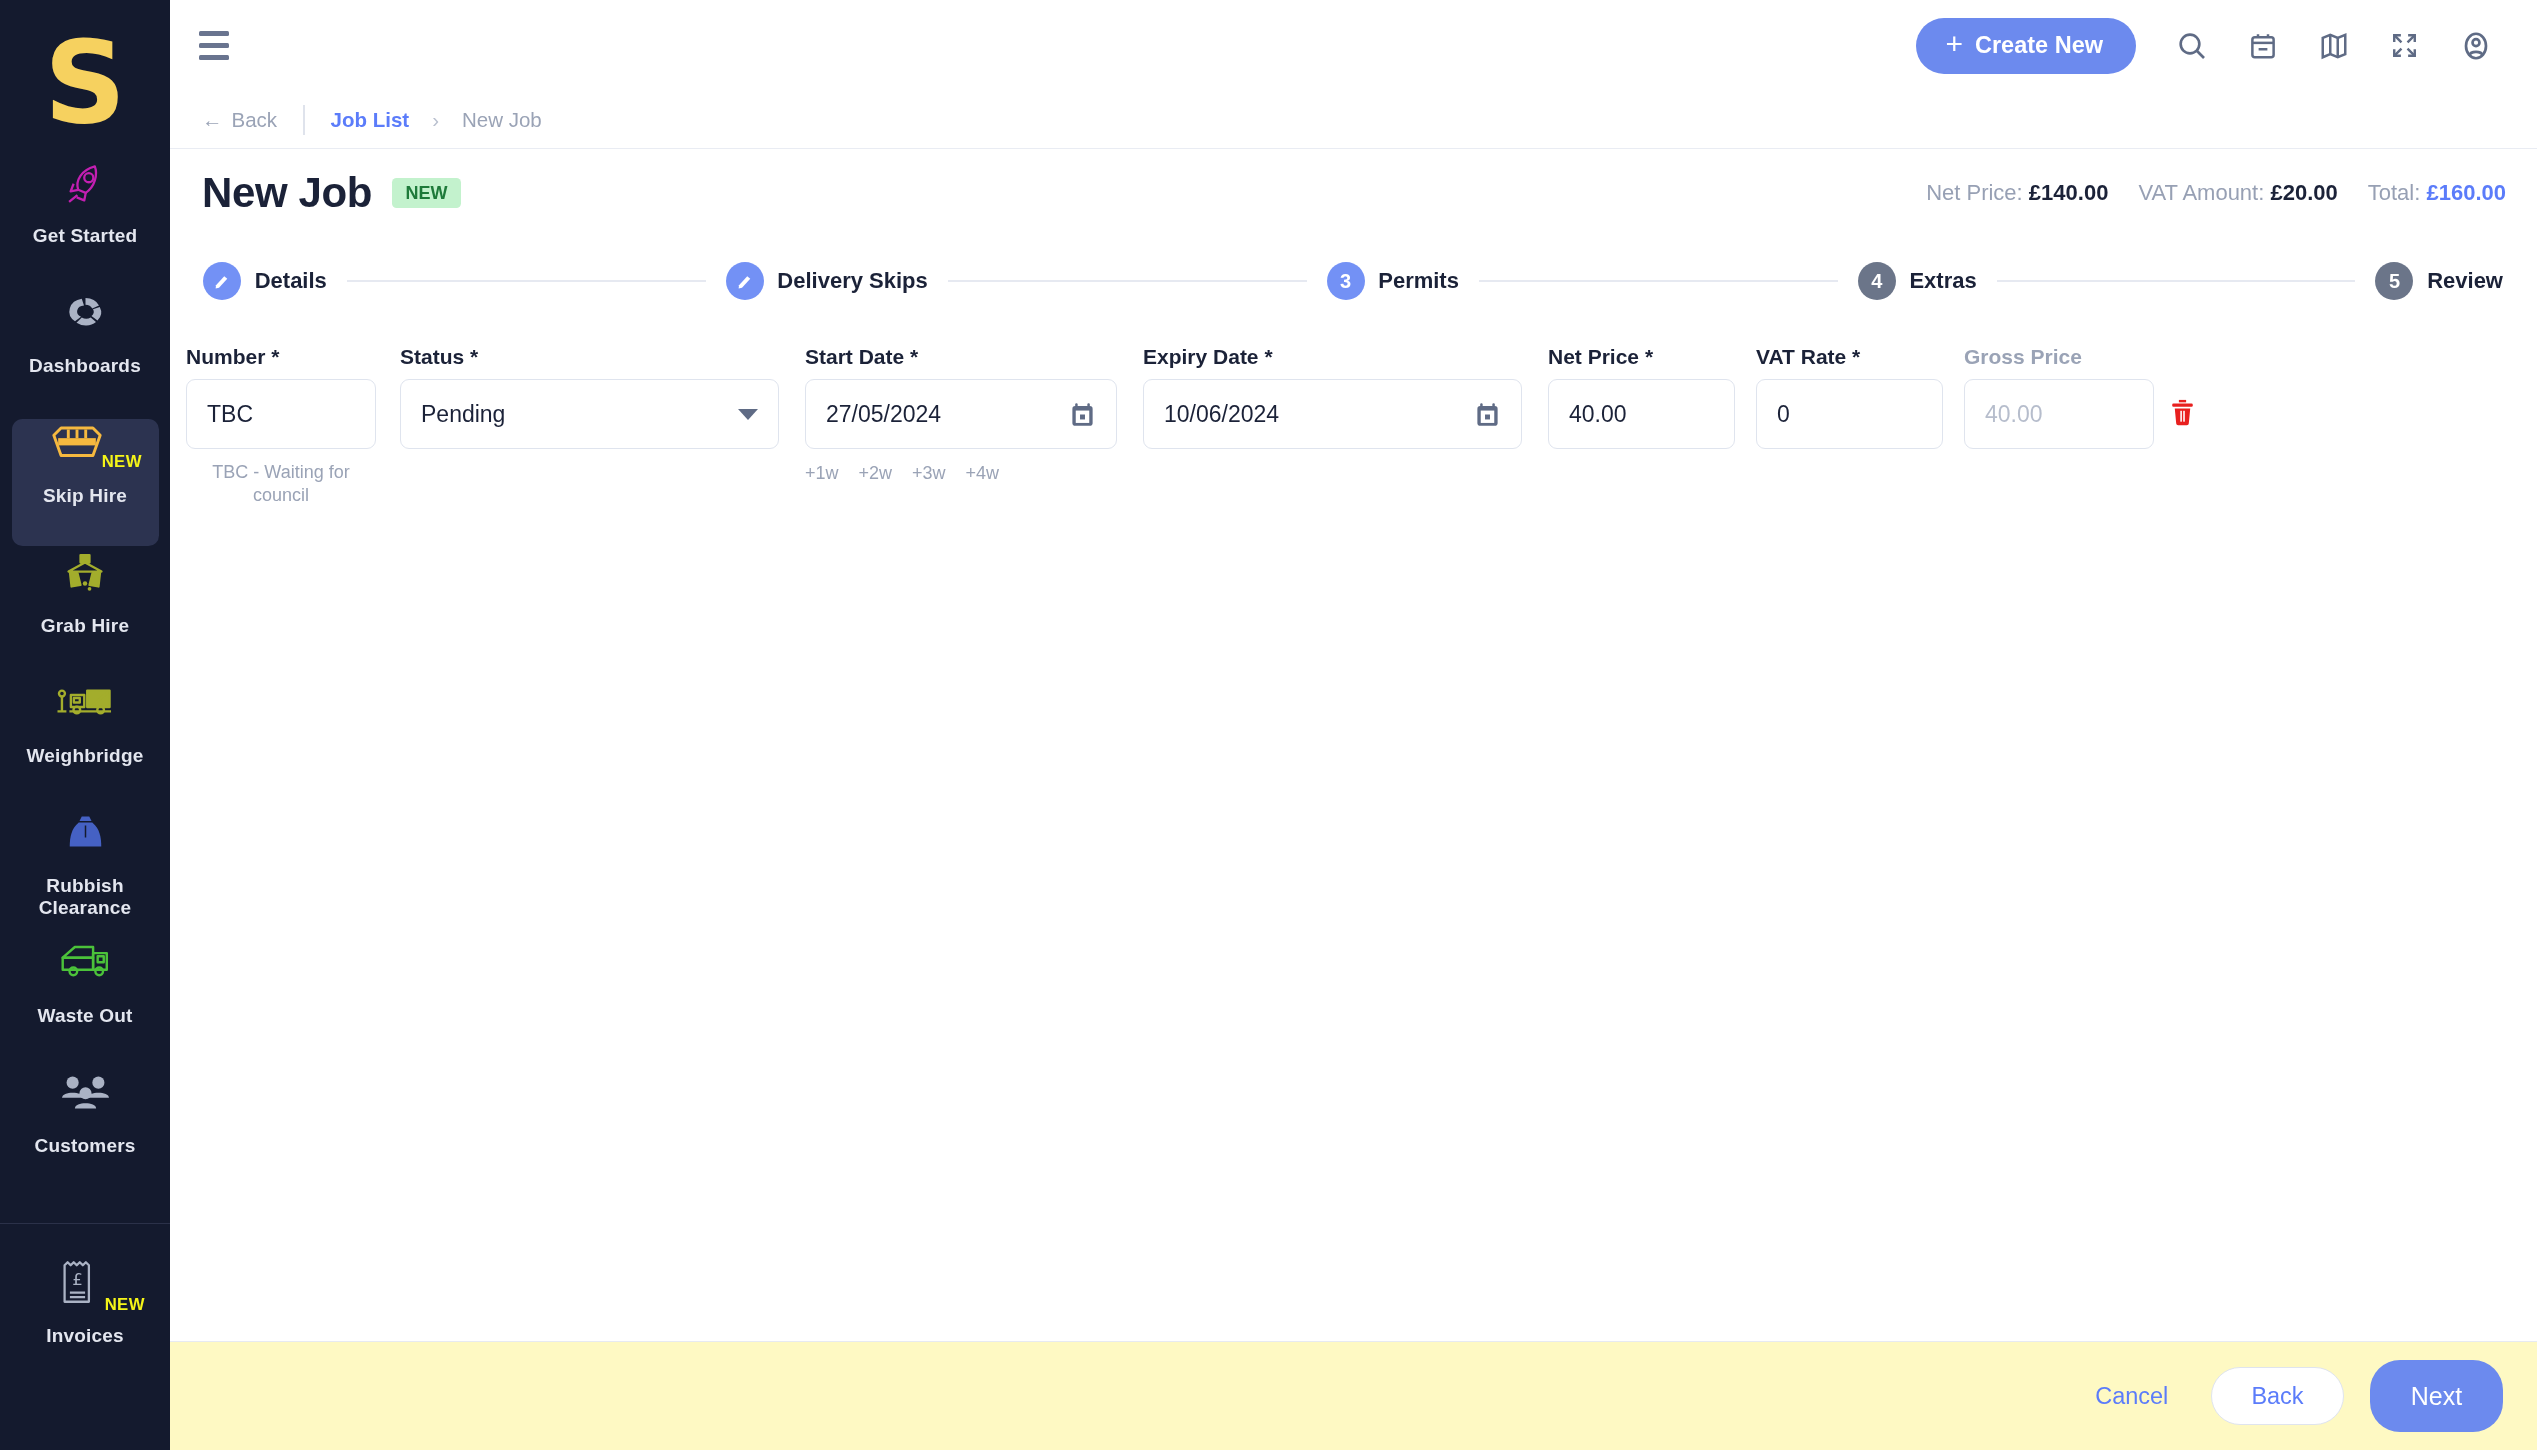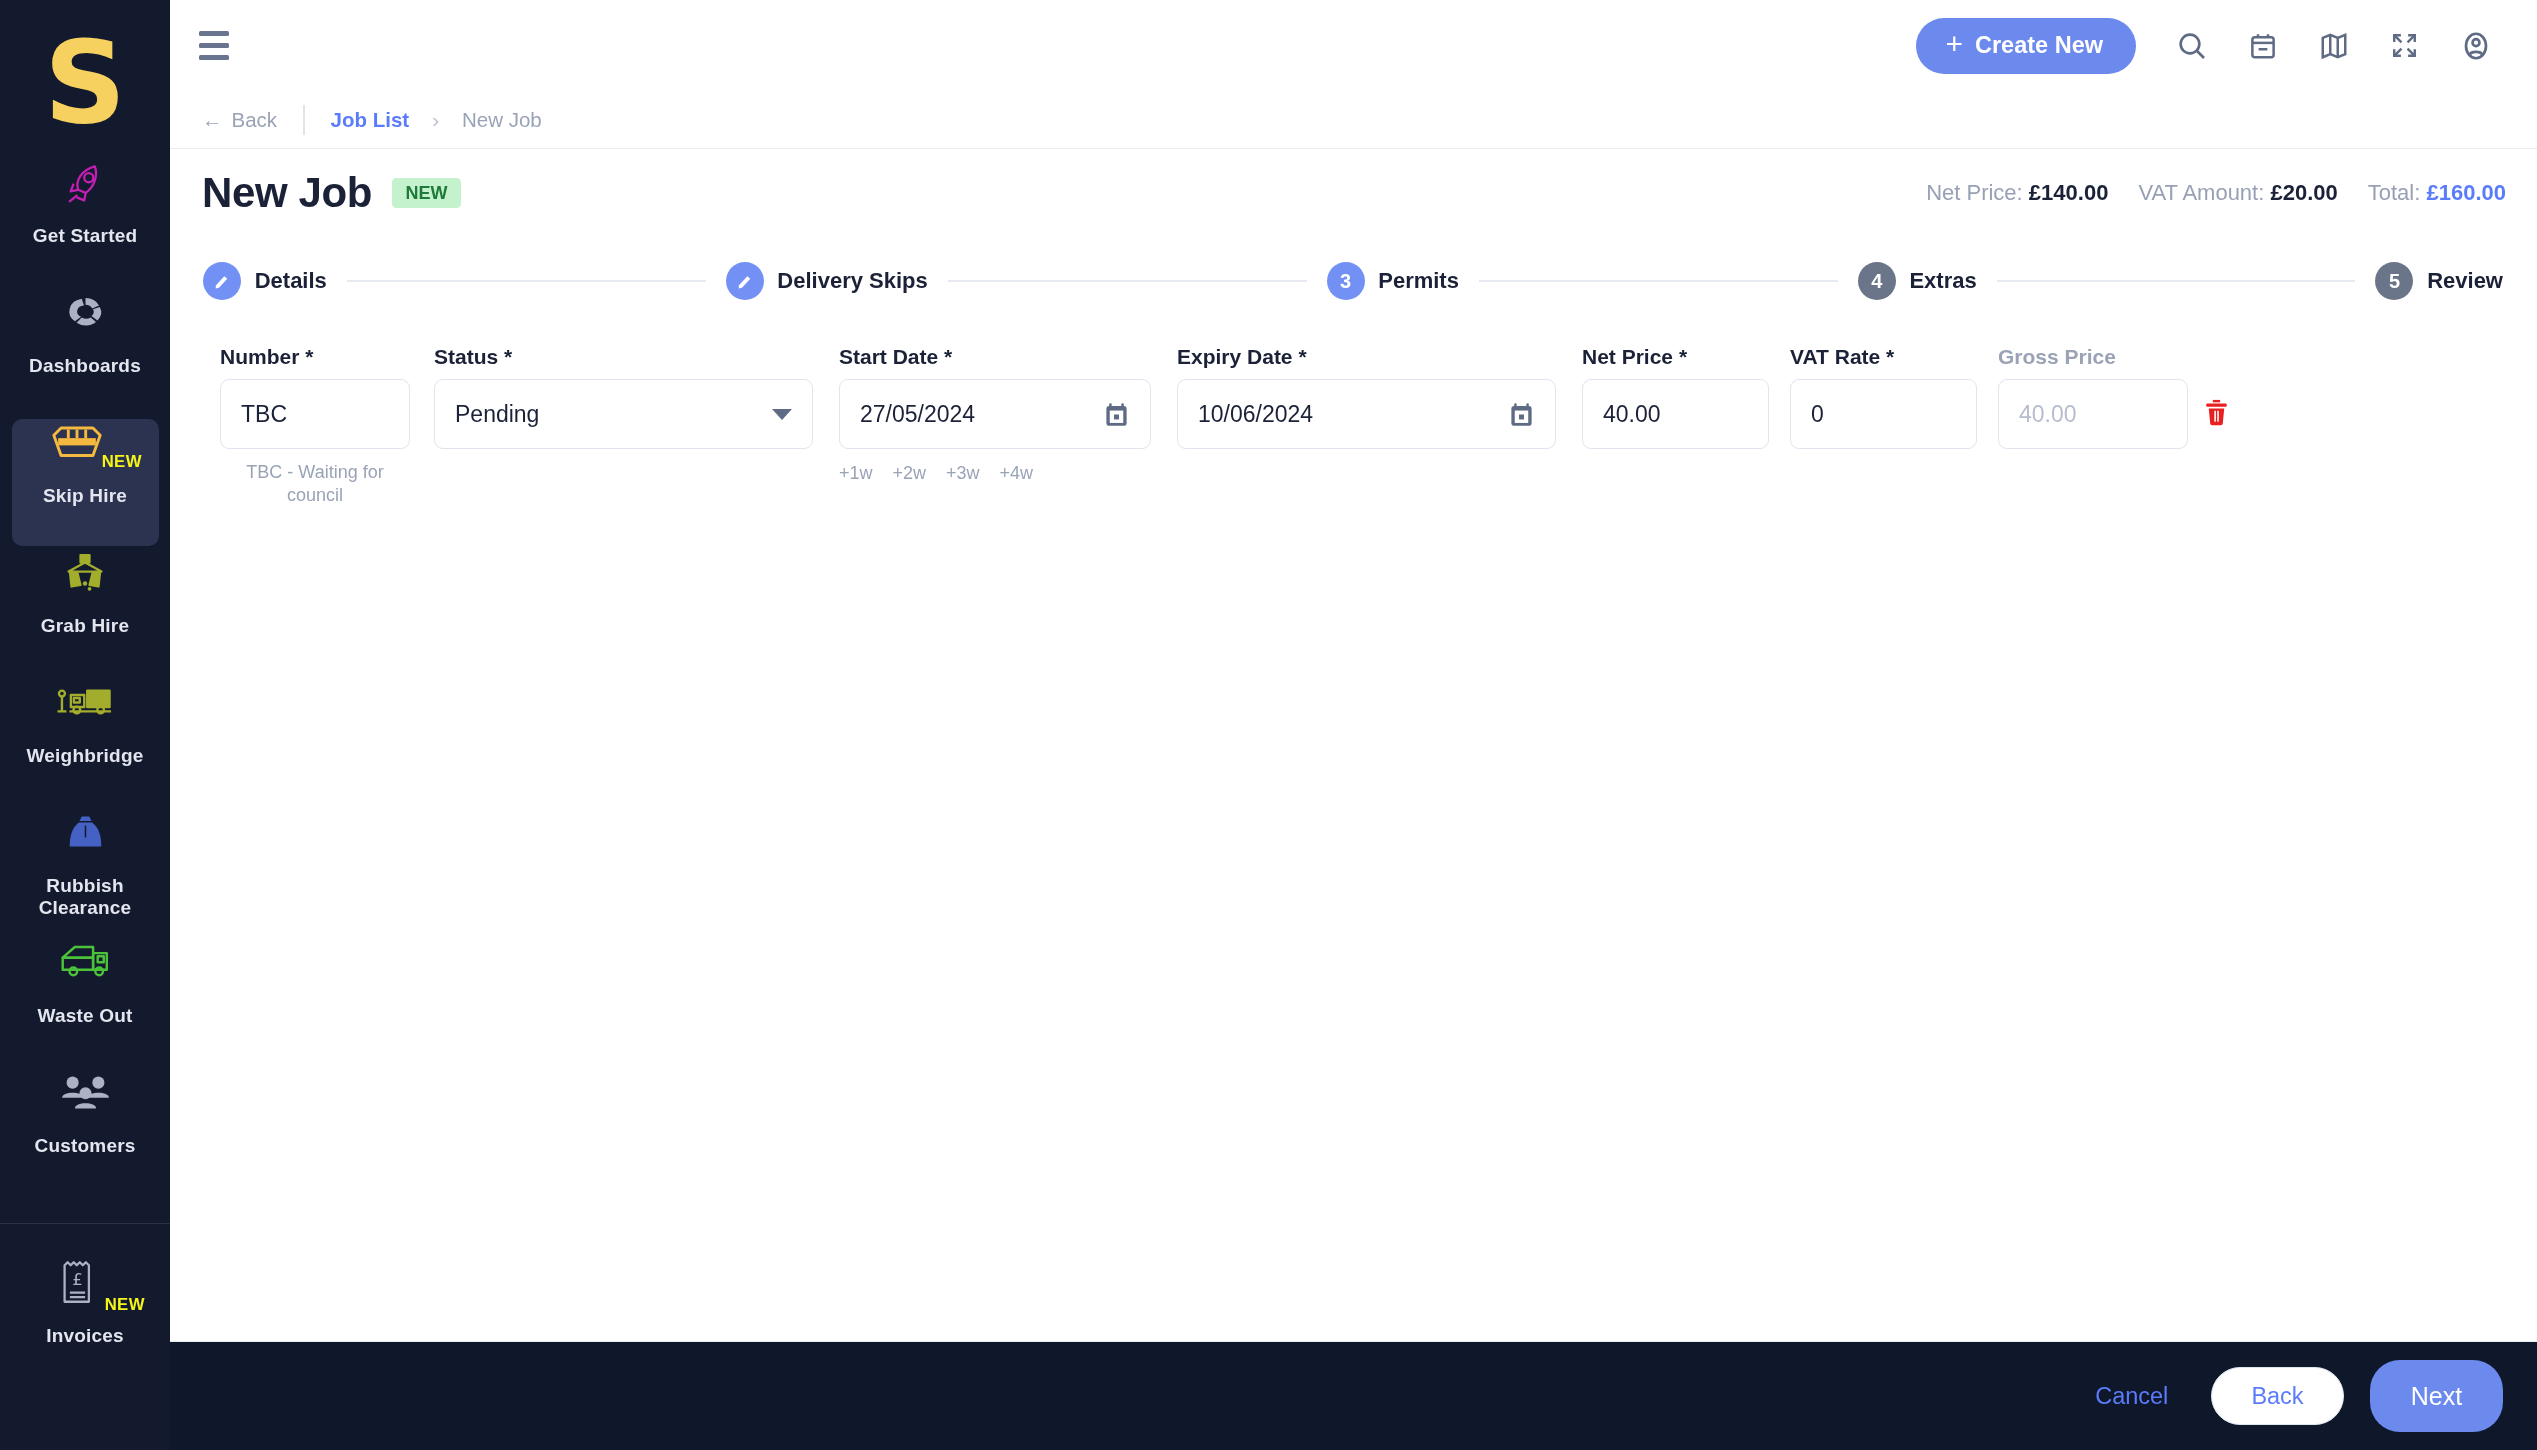--- a/index.html
+++ b/index.html
@@ -114,21 +114,21 @@
     display:flex; align-items:center; justify-content:center;
     color:#fff; font-size: 20px; font-weight: 600; flex: 0 0 38px;
   }
   .step-circle.done, .step-circle.active { background:#7391f5; }
   .step-circle.todo { background:#6b7589; }
   .step-label { font-size: 22px; color:#1b2238; font-weight: 600; white-space: nowrap; }
   .step-line { flex: 1 1 auto; height: 2.3px; background:#e6e9f1; margin: 0 20px; }
   .pencil { width: 18px; height: 18px; display:block; }
 
   
-  .form-area { padding: 27px 32px 0 50px; flex: 1; }
+  .form-area { padding: 27px 32px 0 16px; flex: 1; }
   .form-row { display: flex; align-items: flex-start; }
   .field { display: flex; flex-direction: column; }
   .field-label {
     font-size: 21px; font-weight: 700; color:#1b2238; margin-bottom: 10.6px;
     white-space: nowrap;
   }
   .field-label.muted { color:#9aa3b6; font-weight: 600; }
   .control {
     height: 70px; border: 1.5px solid #dfe4ee; border-radius: 9px;
     background: #fff; display: flex; align-items: center;
@@ -148,21 +148,21 @@
   }
   .cal-ico { width: 27px; height: 29px; }
   .trash-btn {
     width: 56px; height: 70px; display:flex; align-items:center;
     justify-content:center; margin-top: 32px; cursor:pointer;
   }
 
   
   .footer {
     position: absolute; left: 0; right: 0; bottom: 0; height: 109px;
-    border-top: 1.5px solid #e7eaf1; background:#0f172a;
+    border-top: 1.5px solid #e7eaf1; background:#fef9c3;
     display:flex; align-items:center; justify-content:flex-end;
     gap: 26px; padding: 0 35px;
   }
   .btn-text {
     color:#5b7cfa; font-size: 23.5px; background:none; border:none;
     cursor:pointer; padding: 0 16.7px; font-family:"Liberation Sans", sans-serif;
   }
   .btn-outline {
     height: 58px; min-width: 133px; border-radius: 30px;
     border: 1.5px solid #dfe4ee; background:#fff; color:#5b7cfa;

